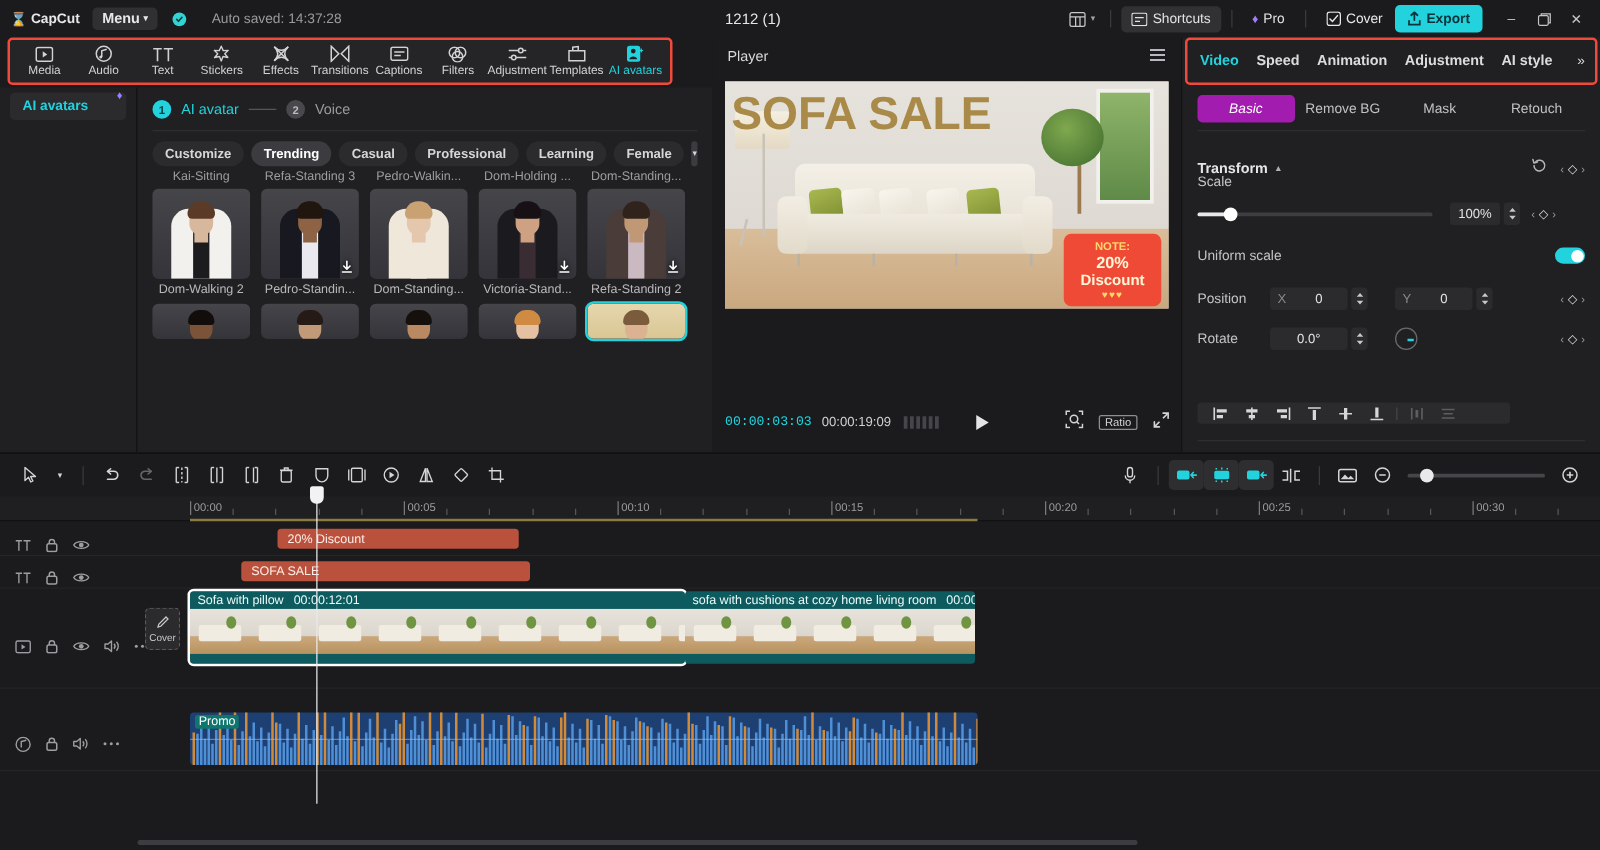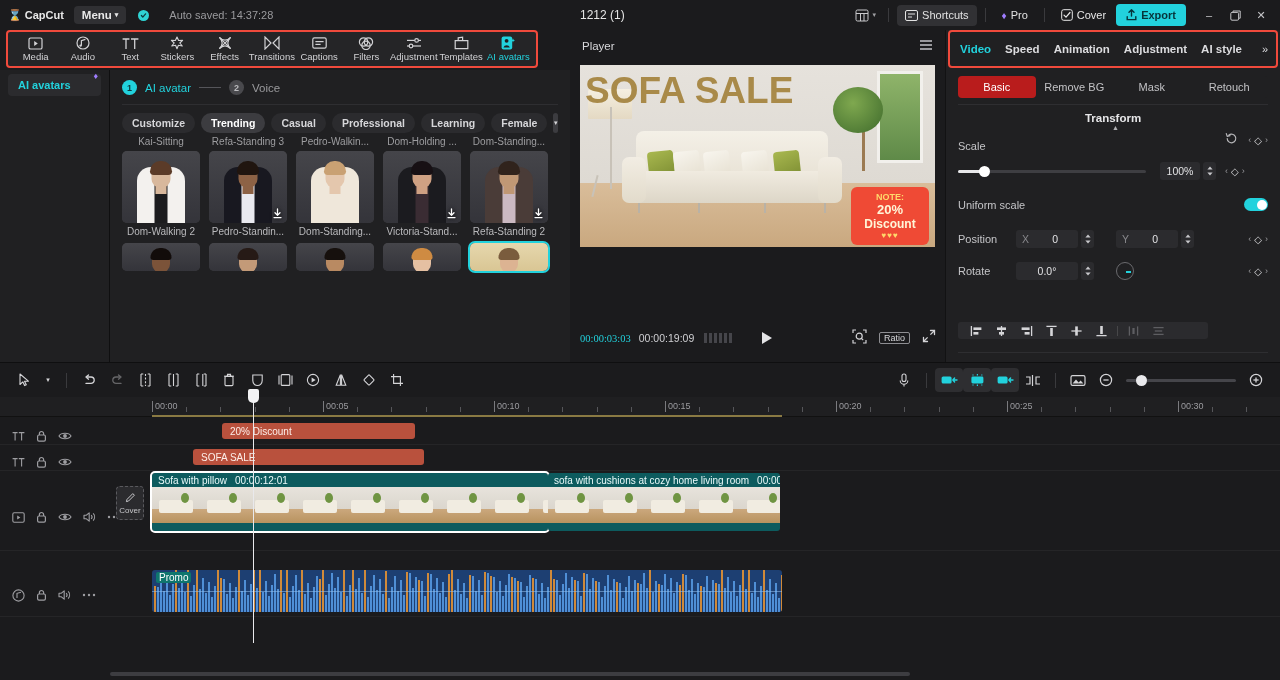--- a/index.html
+++ b/index.html
@@ -167,42 +167,42 @@
     position: absolute; right: 6px; bottom: 2px; width: 78px; height: 58px;
     background: #ef4a35; border-radius: 6px; color: #ffe9a8; text-align: center;
     padding-top: 5px;
   }
   .badge .n { font-size: 9px; font-weight: bold; color:#ffd86b;}
   .badge .p { font-size: 13px; font-weight: bold; color:#fff6d8; line-height: 15px;}
   .badge .d { font-size: 12px; font-weight: bold; color:#fff6d8; line-height: 14px;}
   .badge .s { font-size: 8px; color:#ffd86b; letter-spacing:1px;}
 
   .player-ctrl { position: absolute; left: 0; bottom: 12px; width: 376px; height: 24px; display:flex; align-items:center; padding: 0 10px; }
-  .tc { font-size: 10.5px; color: #22d2dd; font-family: Liberation Serif, serif;}
+  .tc { font-size: 10.5px; color: #22d2dd; font-family: Liberation Mono, monospace;}
   .tc2 { font-size: 10.5px; color: #cfcfd2; margin-left: 8px;}
   .tc-bars { margin-left: 10px; display:flex; gap:2px;}
   .tc-bars i { width:3px; height:10px; background:#45454a; display:block;}
   .play-btn { margin-left: 28px; color:#e4e4e6; cursor:pointer; display:flex;}
   .player-right { margin-left: auto; display: flex; align-items: center; gap: 12px; }
   .ratio-box { border:1px solid #8e8e92; border-radius:2px; padding:0px 4px; font-size:9px; color:#d4d4d7; cursor:pointer;}
 
   
   .rightpanel { position: absolute; left: 946px; top: 30px; width: 334px; height: 332px; background: #202022; }
   .rtabs-wrap { position: absolute; left: 2px; top: 0px; width: 330px; height: 38px; border: 2px solid #f04a3c; border-radius: 4px; }
   .rtabs { display:flex; align-items:center; height: 100%; padding: 0 10px; gap: 14px; position:relative;}
   .rtab { font-size: 11.5px; color: #dcdcdf; cursor: pointer; font-weight: bold; white-space:nowrap;}
   .rtab.active { color: #22d2dd; }
   .rtab-more { position:absolute; right: 8px; color: #dcdcdf; font-size: 11px; cursor:pointer;}
 
   .subtabs { position:absolute; left: 12px; top: 46px; width: 310px; height: 22px; display:flex; background:#202022; border-radius:4px;}
   .subtab { flex:1; display:flex;align-items:center;justify-content:center; font-size:11px; color:#c2c2c5; cursor:pointer; border-radius:4px;}
-  .subtab.active { background:#b91c1c; color:#fff; }
+  .subtab.active { background:#a21caf; color:#fff;font-style:italic; }
   .r-hr { position:absolute; left:12px; top:74px; width:310px; height:1px; background:#2e2e31; }
 
-  .sect-head { position:absolute; left:12px; top:82px; width:310px; display:flex; align-items:center;flex-direction:column; }
+  .sect-head { position:absolute; left:12px; top:96px; width:310px; display:flex; align-items:center; }
   .sect-title { font-size:11.5px; color:#e6e6e8; font-weight:bold; }
   .sect-caret { margin-left:5px; font-size:7px; color:#b0b0b3; }
   .sect-actions { margin-left:auto; display:flex; align-items:center; gap:10px; }
   .kf { display:flex; align-items:center; gap:3px; color:#9a9a9d; font-size:9px; cursor:pointer;}
   .kf .dia { color:#d4d4d7; font-size: 10px;}
 
   .row { position:absolute; left:12px; width:310px; display:flex; align-items:center; }
   .row-lb { font-size:11px; color:#c4c4c7; }
   .slider { position:relative; height:3px; background:#3e3e42; border-radius:2px; }
   .slider .fill { position:absolute; left:0; top:0; height:3px; background:#e8e8ea; border-radius:2px; }

